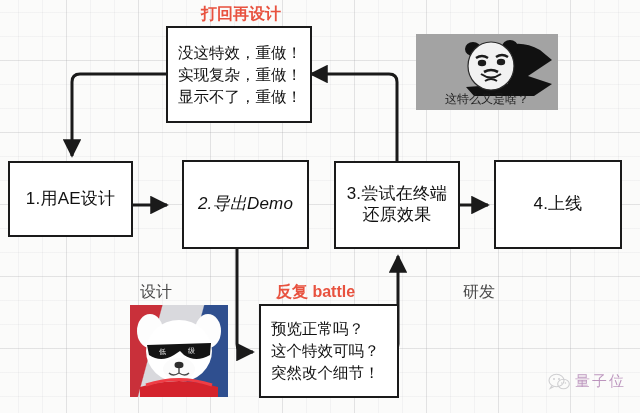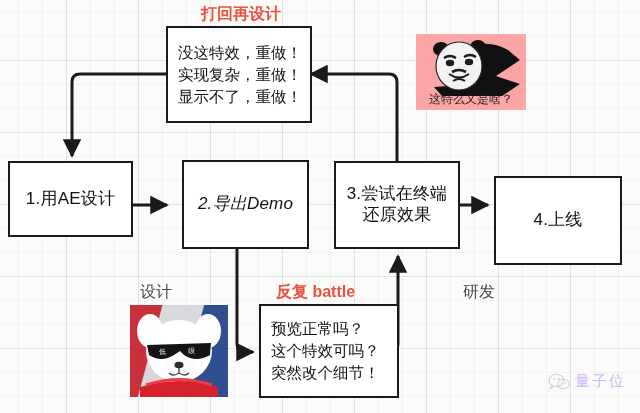--- a/index.html
+++ b/index.html
@@ -83,22 +83,23 @@
   .greylabel {
     position: absolute;
     color: #4a4a4a;
     font-size: 16px;
     white-space: nowrap;
     text-align: right;
   }
   
   .meme-panda {
     position: absolute;
-    background: #fca5a5;
+    background: #a3a3a3;
     overflow: hidden;
+    padding-left: 32px;
   }
   .meme-panda .caption {
     position: absolute;
     left: 0; right: 0;
     bottom: 2px;
     text-align: center;
     font-size: 12px;
     color: #1d1d1d;
     white-space: nowrap;
   }
@@ -117,21 +118,21 @@
   
   .watermark {
     position: absolute;
     display: flex;
     align-items: center;
     gap: 5px;
     opacity: 0.45;
   }
   .watermark .wm-text {
     font-size: 15px;
-    color: #8b5cf6;
+    color: #701a75;
     letter-spacing: 2px;
   }
 </style>
 </head>
 <body>
 
 <div id="stage">
 
   <div id="grid"></div>
   <div id="grid2"></div>
@@ -194,21 +195,21 @@
 
   <div class="node" style="left:182px; top:160px; width:127px; height:89px;font-style:italic;">
     <span>2.导出Demo</span>
   </div>
 
   <div class="node" style="left:334px; top:161px; width:126px; height:88px;">
     <span>3.尝试在终端
 还原效果</span>
   </div>
 
-  <div class="node" style="left:494px; top:176px; width:128px; height:89px;">
+  <div class="node" style="left:494px; top:160px; width:128px; height:89px;">
     <span>4.上线</span>
   </div>
 
   <div class="greylabel" style="left:140px; top:282px;">设计</div>
 
   <div class="greylabel" style="left:463px; top:282px;">研发</div>
 
   <div class="meme-dog" style="left:130px; top:305px; width:98px; height:92px;">
     <svg width="98" height="92" viewBox="0 0 98 92" xmlns="http://www.w3.org/2000/svg">
 

